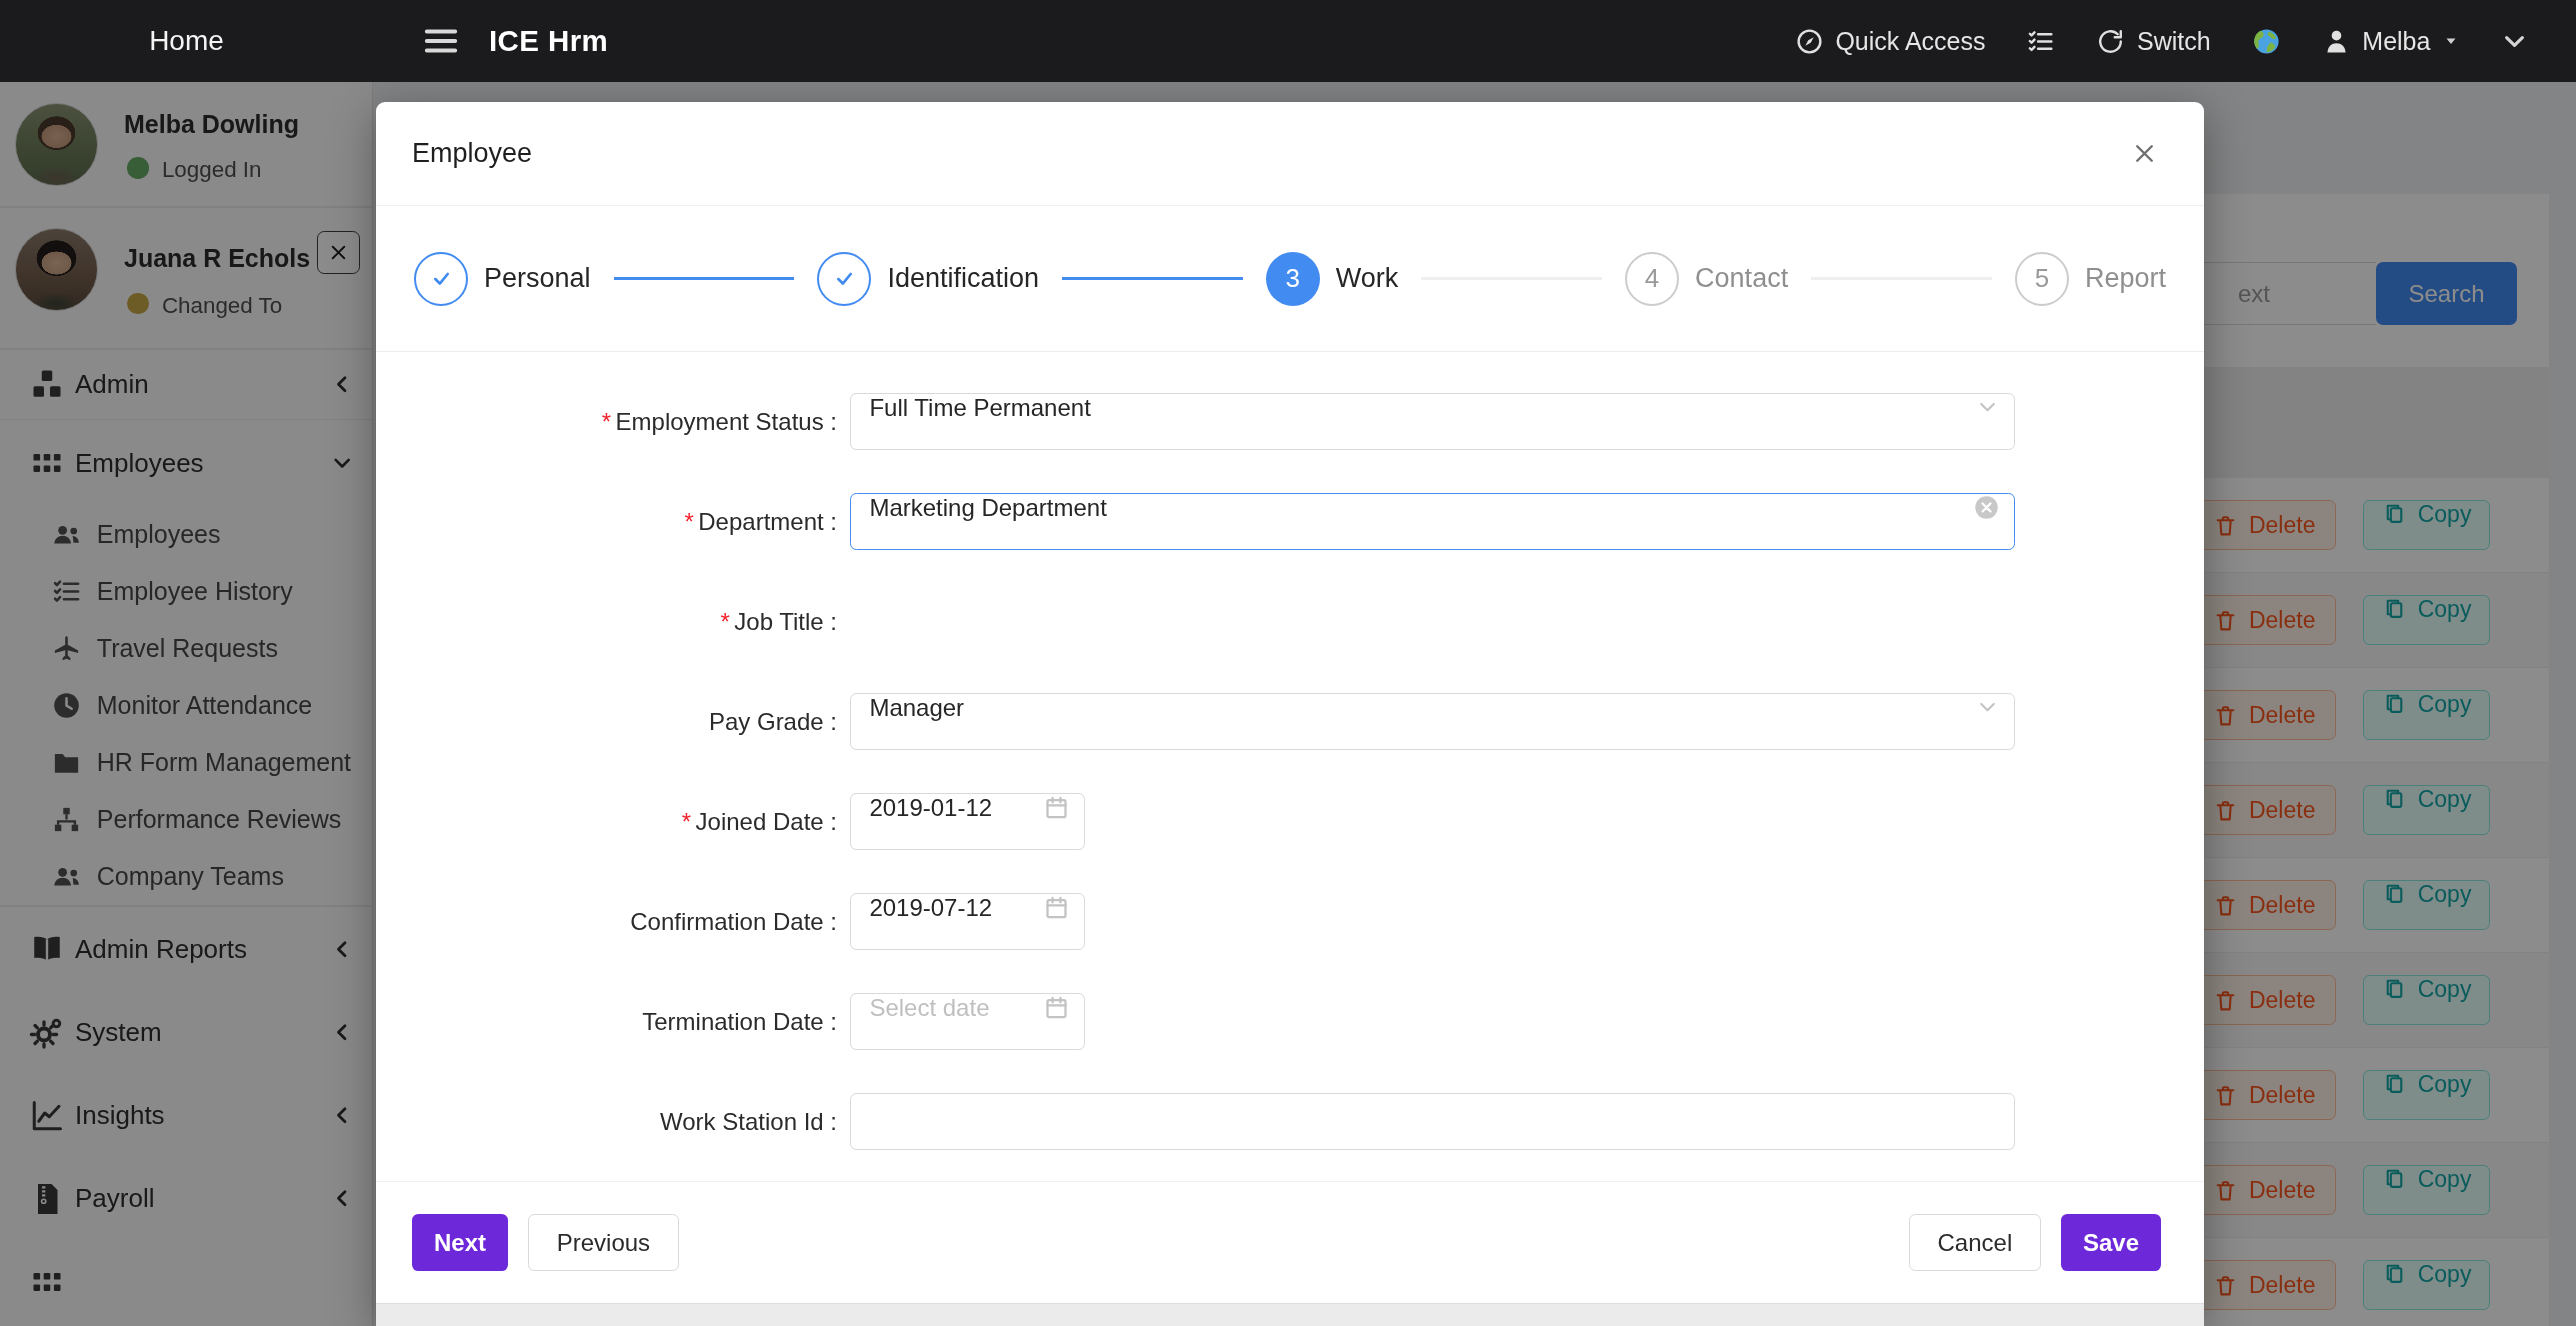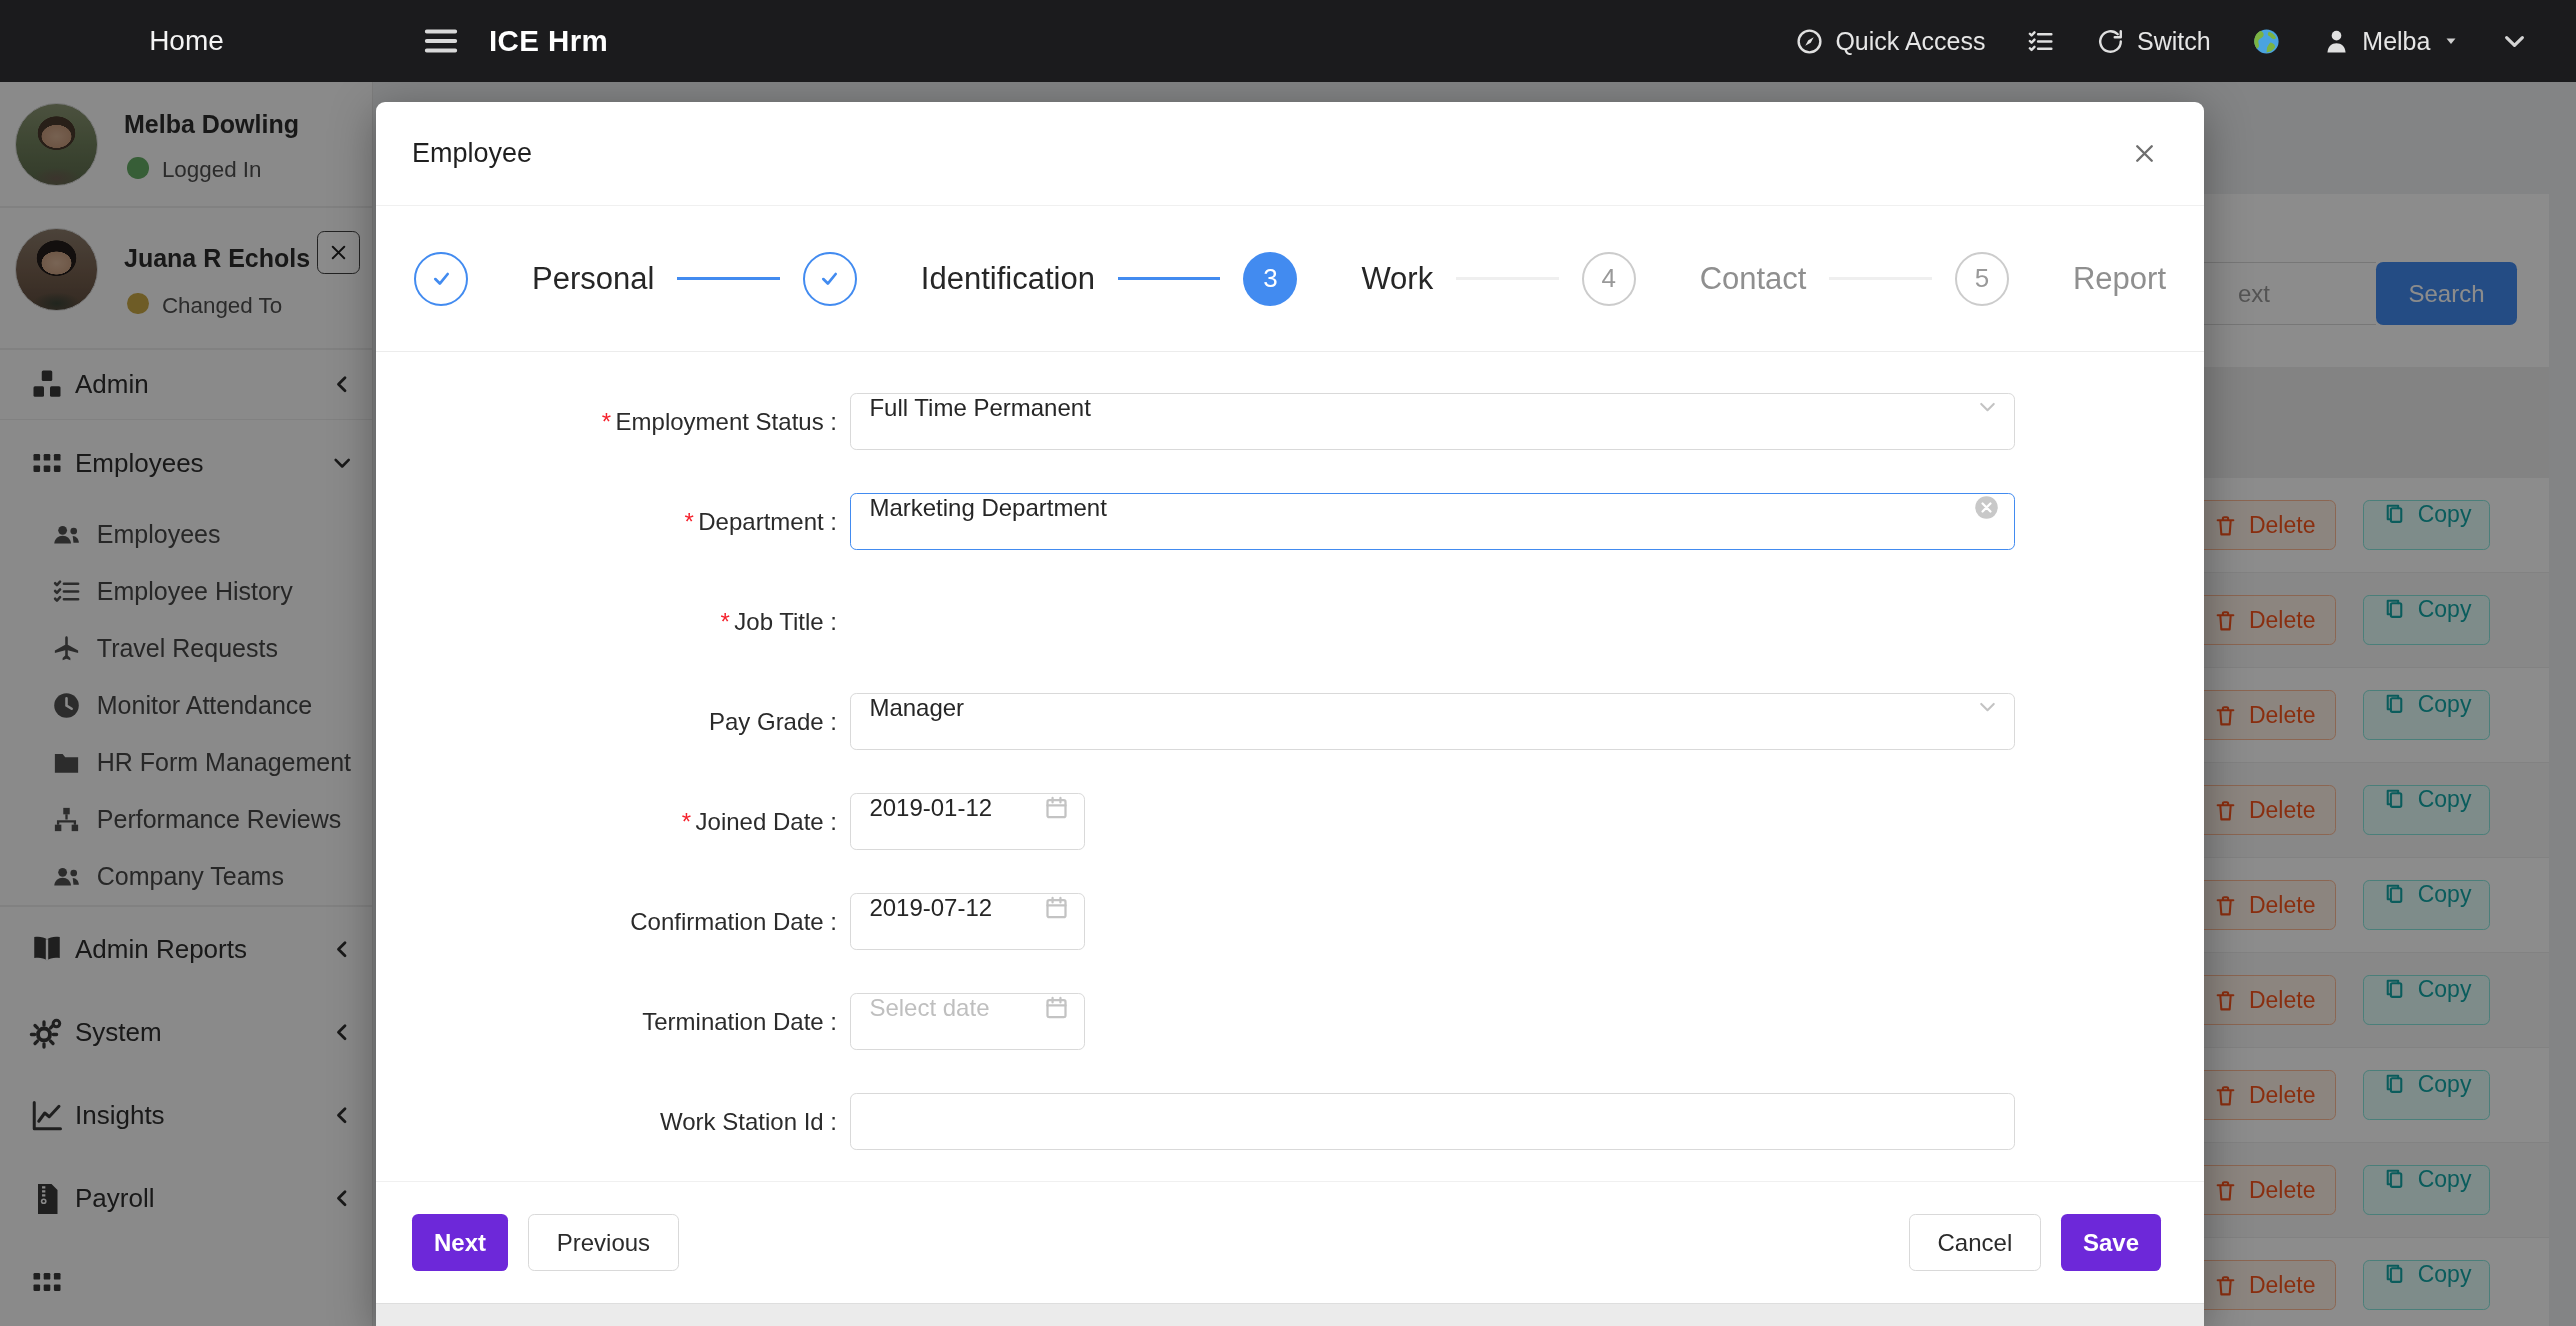--- a/index.html
+++ b/index.html
@@ -96,21 +96,21 @@
   .m-title { font-size:27px; font-weight:500; color:#1f1f1f; }
   .m-close { margin-left:auto; font-size:29px; color:#6f6f6f; cursor:pointer; }
 
   .m-steps { height:146px; display:flex; align-items:center; padding:0 38px; border-bottom:1.8px solid #ececec; }
   .step { display:flex; align-items:center; gap:16px; flex:none; }
   .s-circle { width:54px; height:54px; border-radius:50%; display:flex; align-items:center; justify-content:center;
     font-size:26px; }
   .step.done .s-circle { border:2.7px solid #428bf0; color:#428bf0; font-size:27px; }
   .step.active .s-circle { background:#428bf0; color:#fff; }
   .step.todo .s-circle { border:2.7px solid #cccccc; color:#999; }
-  .s-label { font-size:31px; color:#262626; white-space:nowrap;margin-left:48px; }
+  .s-label { font-size:27px; color:#262626; white-space:nowrap; }
   .step.todo .s-label { color:#8f8f8f; }
   .s-conn { flex:1 1 0; height:2.7px; margin:0 23px; }
   .s-conn.done { background:#428bf0; }
   .s-conn.todo { background:#efefef; }
 
   .m-body { height:830px; padding:41px 0 0 36px; border-bottom:1.8px solid #f0f0f0; }
   .f-row { display:flex; align-items:center; height:57px; margin-bottom:43px; }
   .f-label { width:425px; text-align:right; font-size:24px; color:#2b2b2b; flex:none; }
   .f-req { color:#f5222d; margin-right:4.5px; }
   .f-ctrl { margin-left:13.4px; position:relative; height:57px; display:flex; align-items:flex-start;

